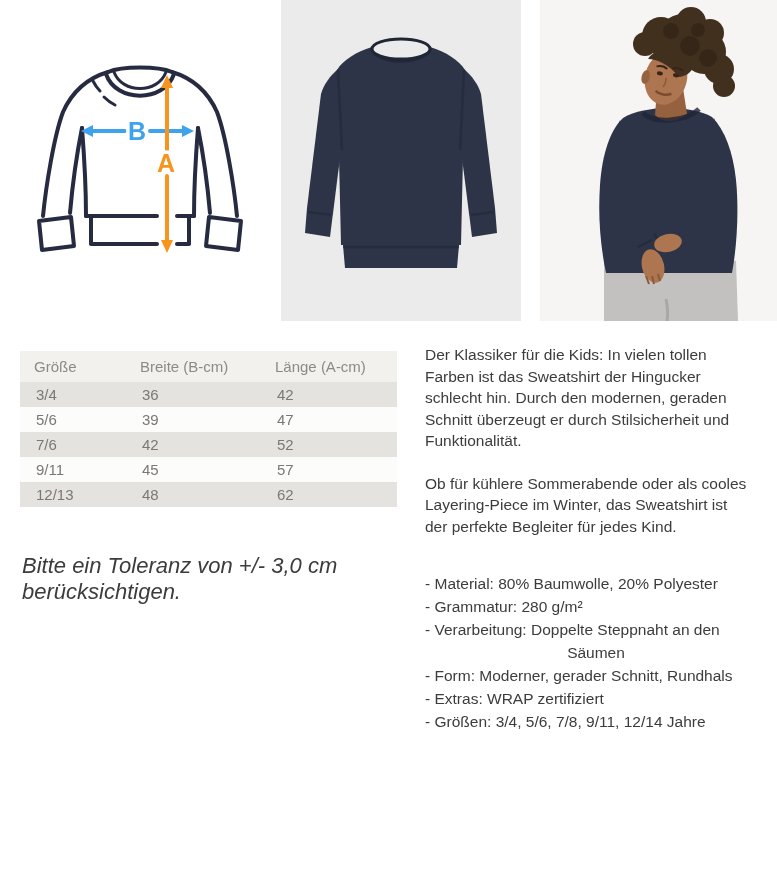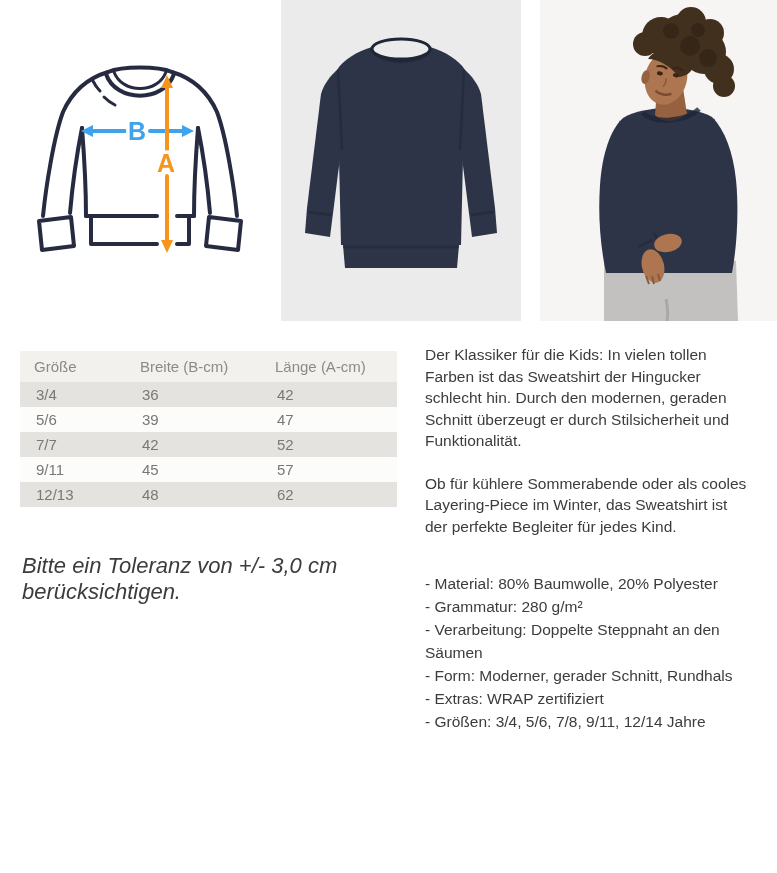--- a/index.html
+++ b/index.html
@@ -62,21 +62,21 @@
     text-align:left;padding:7px 0 7px 14px;margin-top:44px;}
   table.size-table td{padding:4px 0 4px 16px;height:18px;}
   table.size-table tbody tr:nth-child(odd){background:var(--stripe);}
   table.size-table tbody tr:nth-child(even){background:var(--row-white);}
   .tolerance{margin:46px 0 0 2px;font-size:22px;color:var(--body-text);font-style:italic;}
 
   .right-col{position:absolute;left:425px;top:344px;width:342px;
     font-size:15.5px;line-height:21.5px;color:var(--body-text);}
   .right-col p.para{white-space:pre-line;margin-bottom:21px;}
   .bullets{margin-top:35px;line-height:23px;}
-  .bullet-line2{display:block;text-align:left;}
+  .bullet-line2{display:block;text-align:center;}
 </style>
 </head>
 <body>
 
 <div class="page">
 
   <div class="top-row">
 
     <div class="img-box col-diagram">
       <svg width="220" height="215" viewBox="0 0 220 215">
@@ -199,21 +199,21 @@
           <td>3/4</td>
           <td>36</td>
           <td>42</td>
         </tr>
         <tr>
           <td>5/6</td>
           <td>39</td>
           <td>47</td>
         </tr>
         <tr>
-          <td>7/7</td>
+          <td>7/6</td>
           <td>42</td>
           <td>52</td>
         </tr>
         <tr>
           <td>9/11</td>
           <td>45</td>
           <td>57</td>
         </tr>
         <tr>
           <td>12/13</td>

